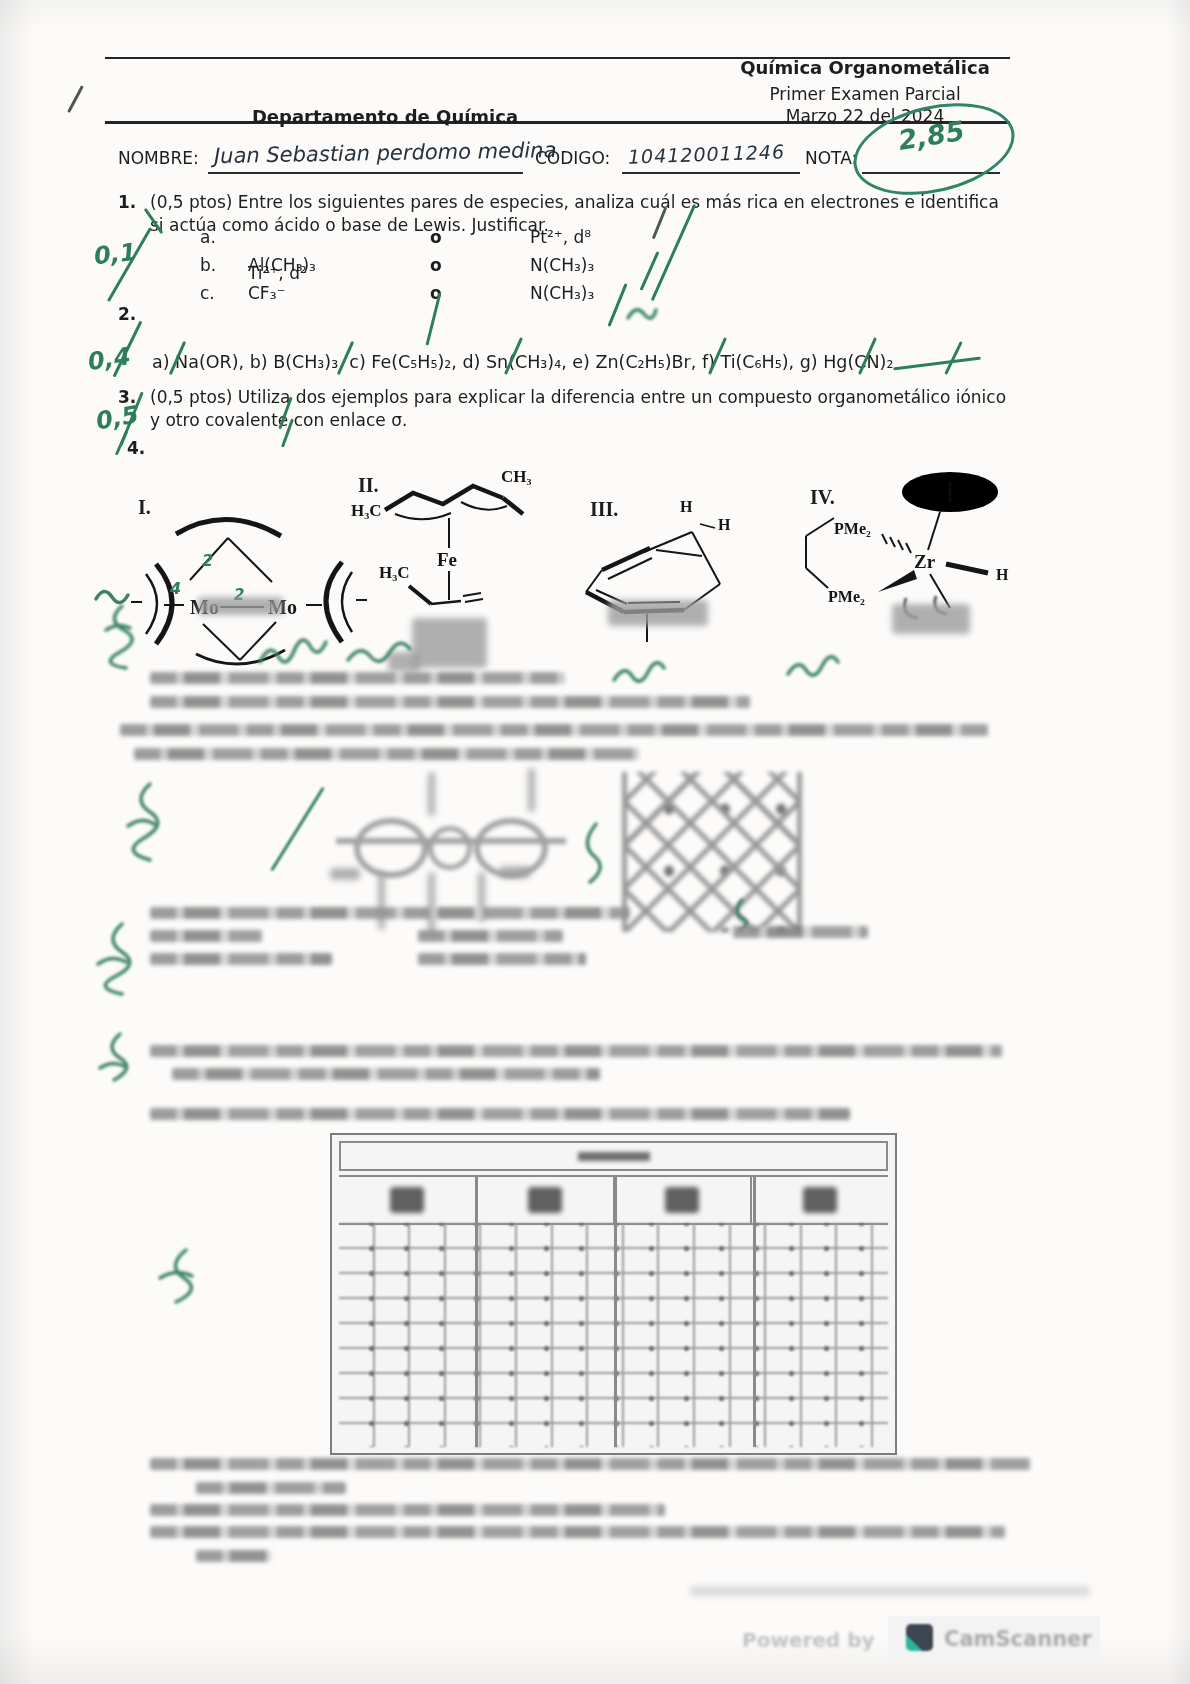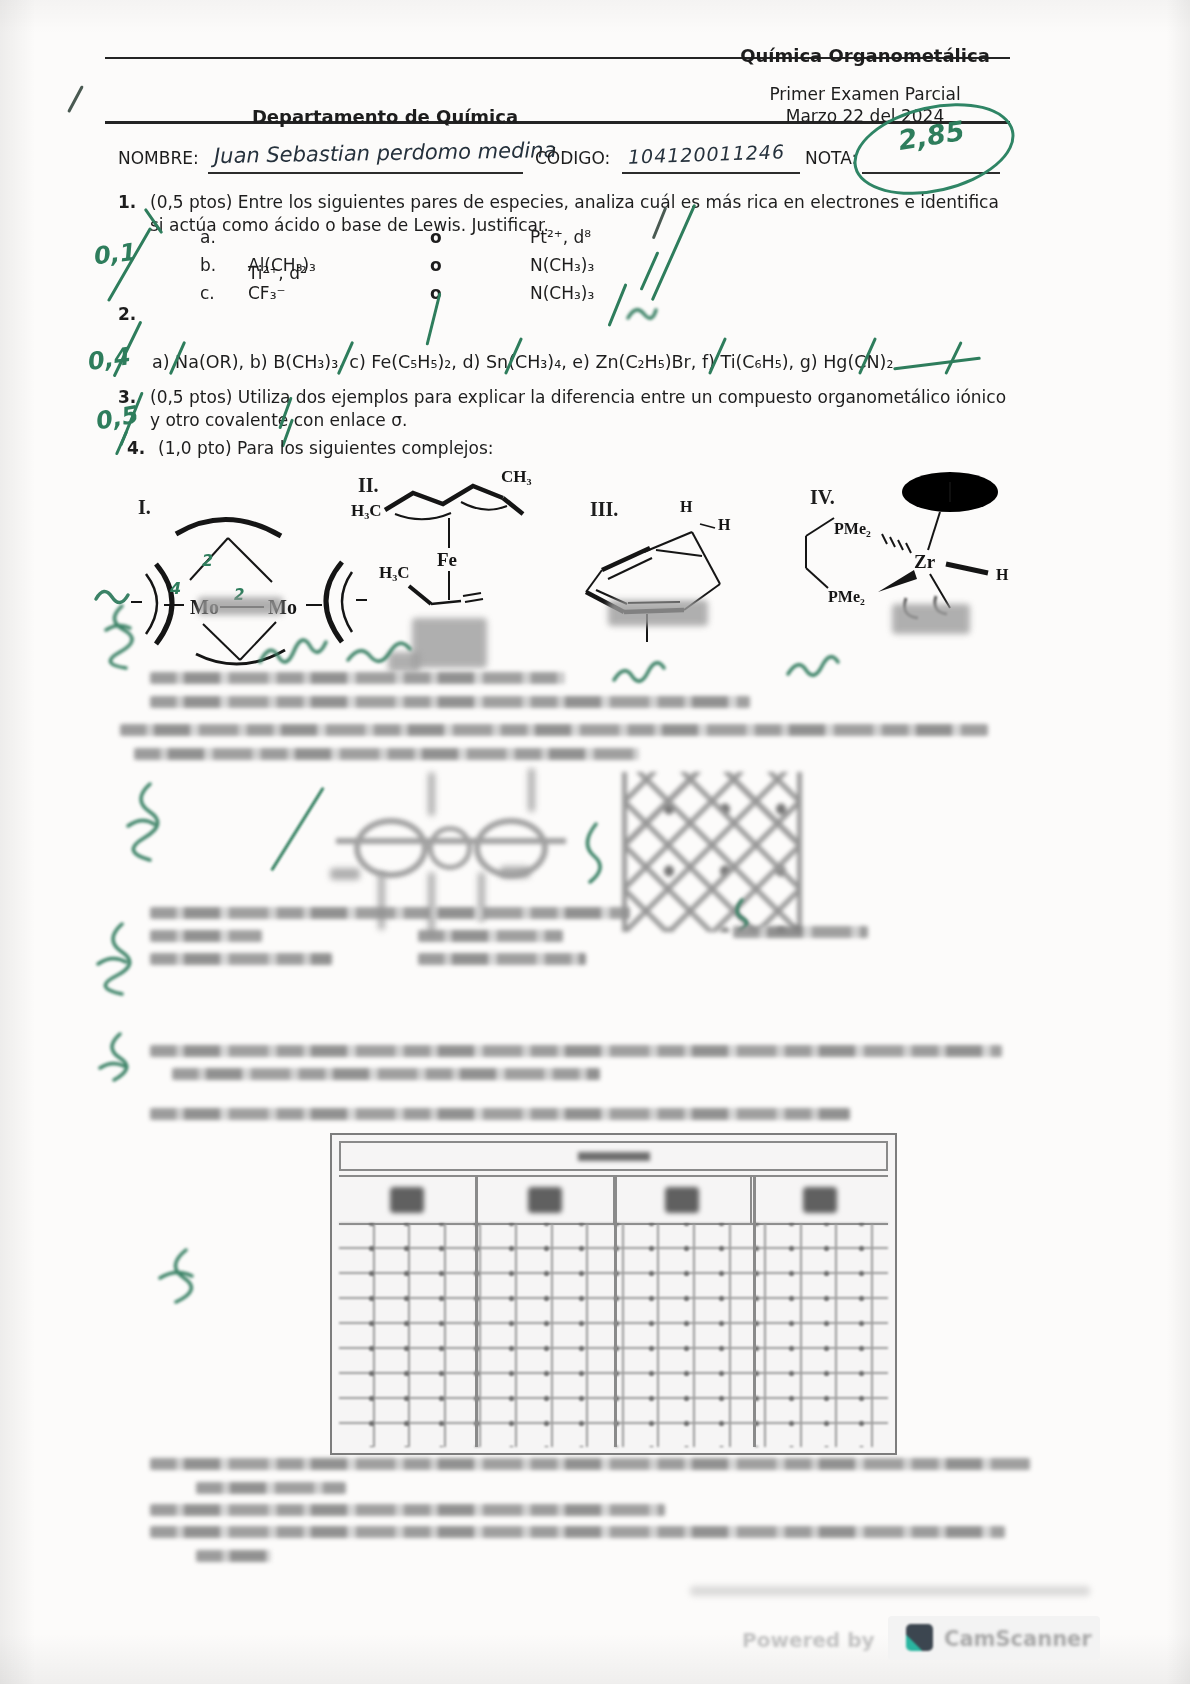--- a/index.html
+++ b/index.html
@@ -66,21 +66,21 @@
 
 <div class="page">
 
   <div class="pslash" style="left:74px;top:84px;height:30px;transform:rotate(28deg);"></div>
 
   <div class="rule" style="left:105px;top:57px;width:905px;"></div>
   <div class="rule" style="left:105px;top:121px;width:905px;height:2.5px;"></div>
 
   <div class="abs c fs18 b" style="left:150px;top:105px;width:470px;">Departamento de Química</div>
 
-  <div class="abs c fs18 b" style="left:720px;top:44px;width:290px;">Química Organometálica</div>
+  <div class="abs c fs18 b" style="left:720px;top:56px;width:290px;">Química Organometálica</div>
   <div class="abs c fs17" style="left:720px;top:83px;width:290px;">Primer Examen Parcial</div>
   <div class="abs c fs17" style="left:720px;top:105px;width:290px;">Marzo 22 del 2024</div>
 
   <div class="abs fs17" style="left:118px;top:147px;">NOMBRE:</div>
   <div class="abs hw" style="left:214px;top:141px;font-size:21px;transform:rotate(-1deg);">Juan Sebastian perdomo medina</div>
   <div class="underl" style="left:208px;top:172px;width:315px;"></div>
 
   <div class="abs fs17" style="left:535px;top:147px;">CÓDIGO:</div>
   <div class="abs hw" style="left:628px;top:143px;font-size:19px;letter-spacing:1px;transform:rotate(-2deg);">104120011246</div>
   <div class="underl" style="left:622px;top:172px;width:178px;"></div>
@@ -134,21 +134,20 @@
   <div class="slash" style="left:432px;top:292px;height:54px;transform:rotate(14deg);"></div>
 
   <div class="abs fs17 b" style="left:118px;top:386px;">3.</div>
   <div class="abs fs17" style="left:150px;top:386px;width:862px;">(0,5 ptos) Utiliza dos ejemplos para explicar la diferencia entre un compuesto organometálico iónico y otro covalente con enlace σ.</div>
   <div class="abs ghw" style="left:96px;top:404px;font-size:24px;transform:rotate(-10deg);">0,5</div>
   <div class="slash" style="left:130px;top:390px;height:58px;transform:rotate(22deg);"></div>
   <div class="slash" style="left:284px;top:396px;height:34px;transform:rotate(20deg);"></div>
   <div class="slash" style="left:286px;top:418px;height:30px;transform:rotate(20deg);"></div>
 
   <div class="abs fs17 b" style="left:127px;top:437px;">4.</div>
-  <div class="abs fs17" style="left:158px;top:437px;width:700px;">(1,0 pto) Para los siguientes complejos:</div>
   <div class="slash" style="left:120px;top:430px;height:26px;transform:rotate(24deg);"></div>
 
   <div class="cplx-label" style="left:138px;top:496px;">I.</div>
   <div class="cplx-label" style="left:358px;top:474px;">II.</div>
   <div class="cplx-label" style="left:582px;top:498px;margin-left:8px;">III.</div>
   <div class="cplx-label" style="left:810px;top:486px;">IV.</div>
 
   <svg class="abs chem" style="left:118px;top:502px;" width="260" height="170" viewBox="0 0 260 170">
     <path d="M58,32 Q108,2 163,34" stroke-width="5"></path>
     <line x1="72" y1="78" x2="110" y2="36" stroke-width="2"></line>

